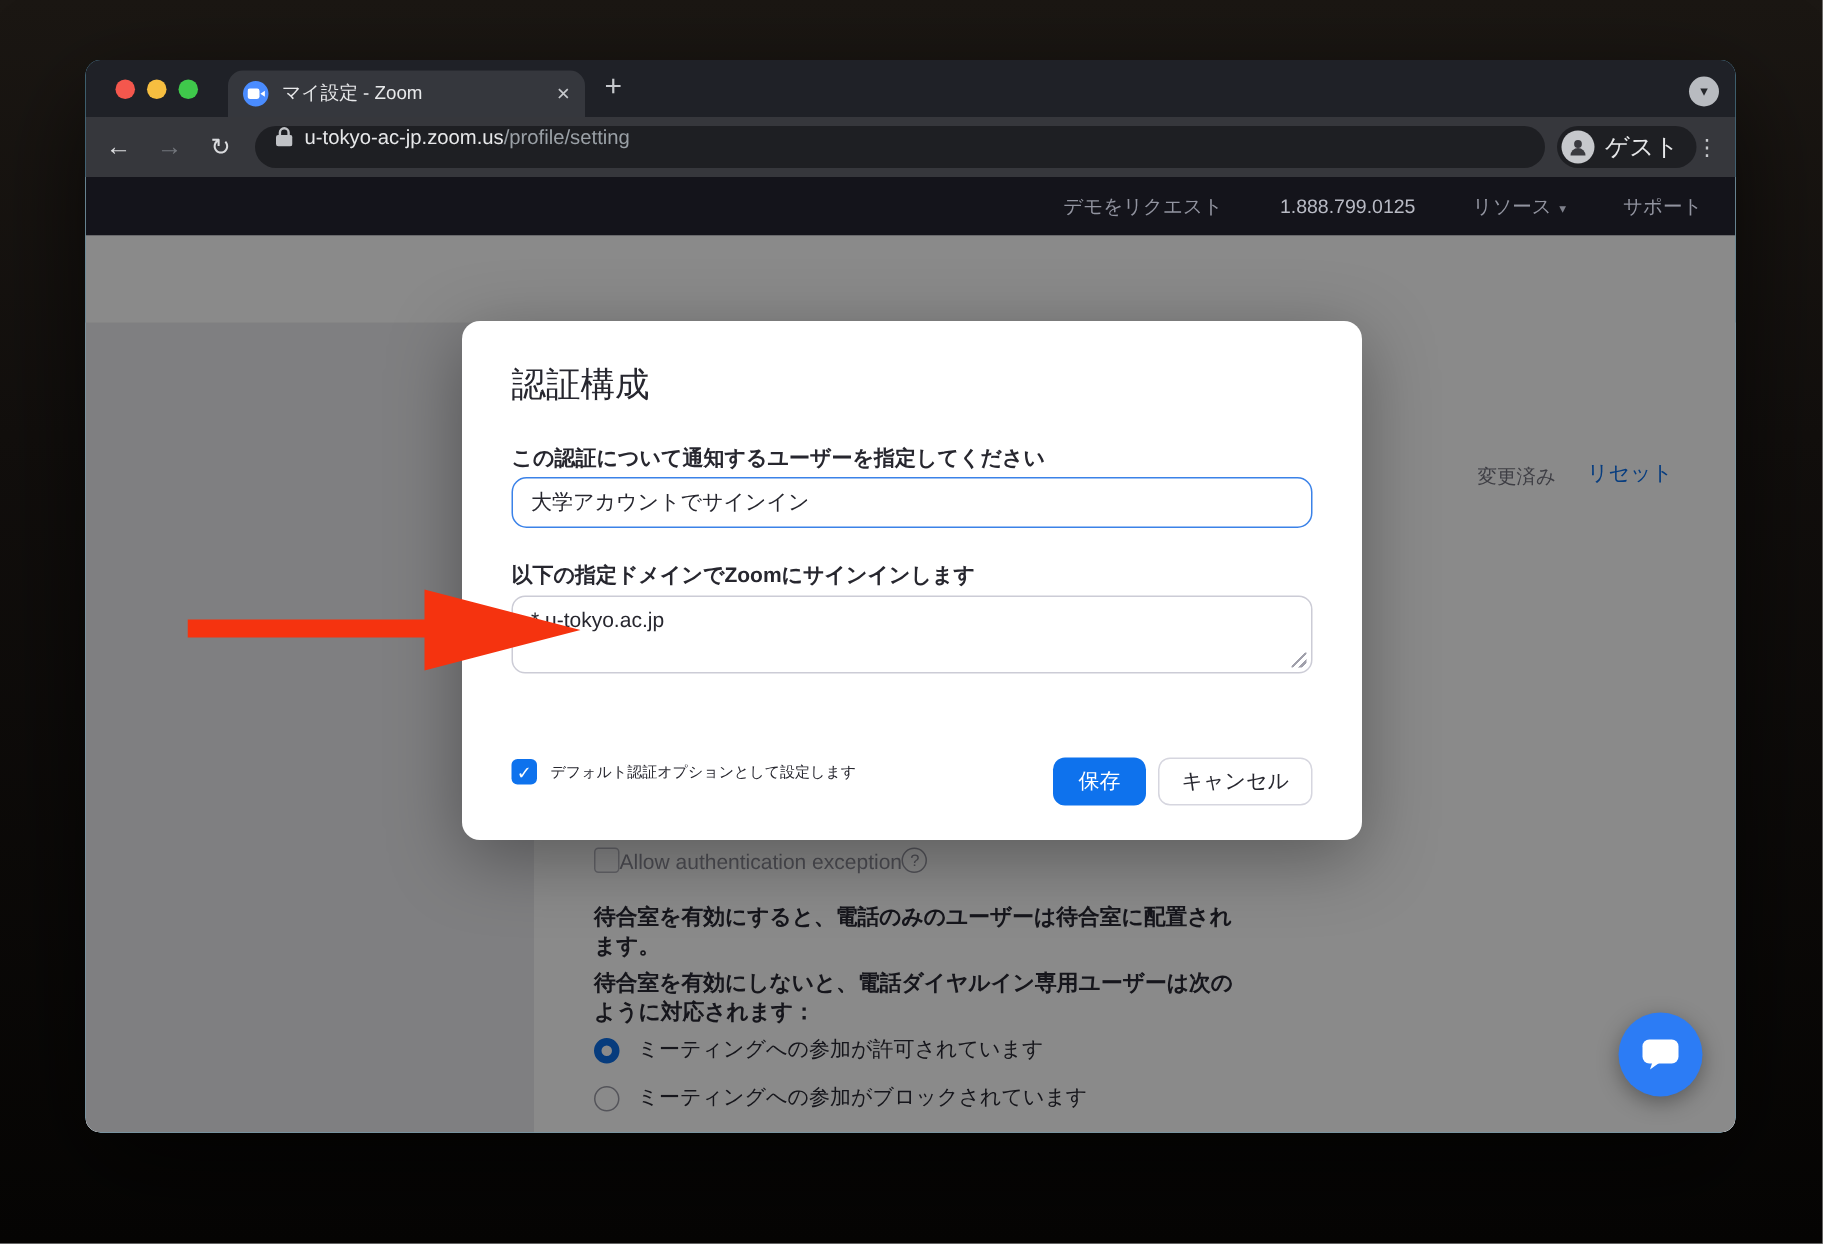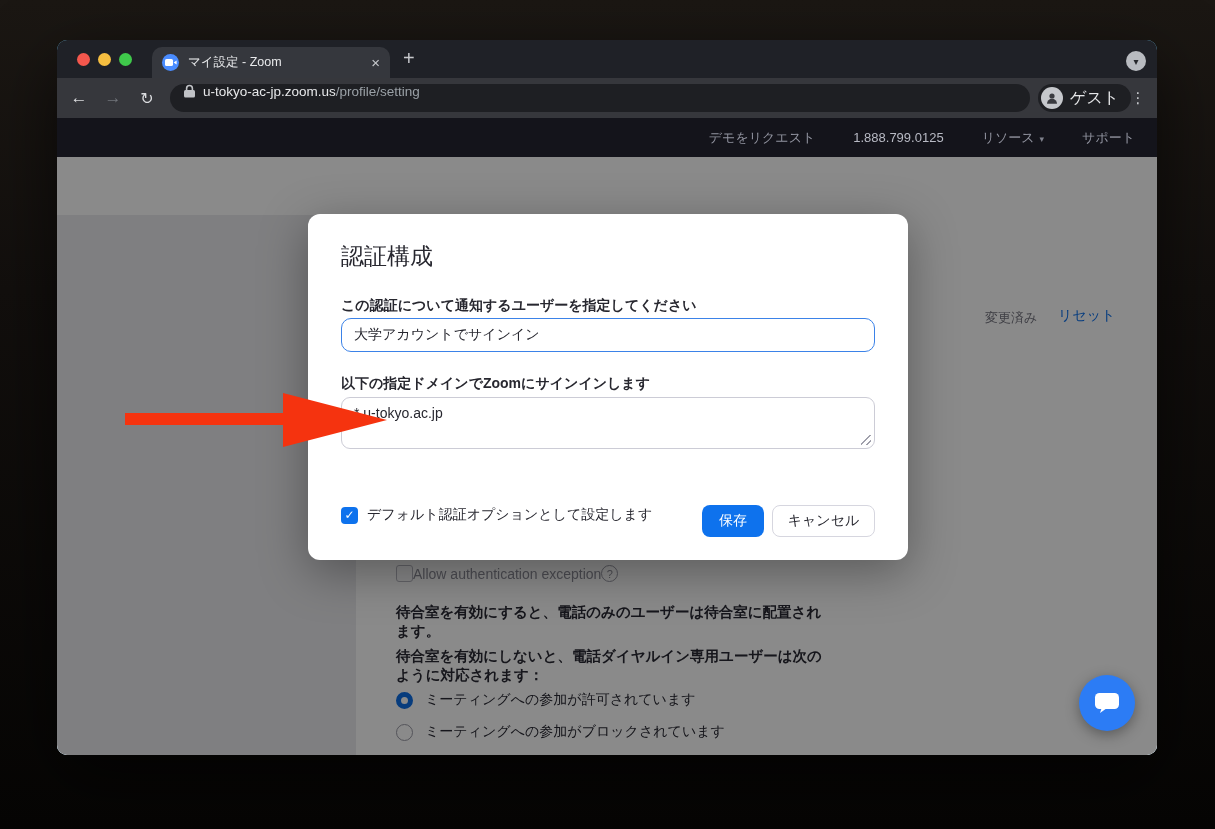--- a/index.html
+++ b/index.html
@@ -89,21 +89,21 @@
              font-family:inherit; }
   .m-ta-wrap { position:absolute; left:33px; top:183px; width:534px; height:52px; border:1px solid #ccccd6;
                border-radius:9px; background:#fff; }
   .m-ta-wrap textarea { width:100%; height:100%; border:0; resize:none; padding:7px 12px; font-size:14px;
                         color:#27272f; border-radius:9px; outline:none; font-family:inherit; background:transparent; }
   .ta-grip { position:absolute; right:3px; bottom:3px; width:10px; height:10px;
              background:linear-gradient(135deg,transparent 0 44%,#a0a0ab 44% 54%,transparent 54% 72%,#a0a0ab 72% 84%,transparent 84%); }
   .m-check-row { position:absolute; left:33px; top:292px; display:flex; align-items:center; gap:9px; }
   .m-checkbox { width:17px; height:17px; border-radius:4px; background:#0e72ed; color:#fff; font-size:12px;
                 font-weight:700; display:grid; place-items:center; }
-  .m-check-label { font-size:14px; color:#27272f; }
+  .m-check-label { font-size:10px; color:#27272f; }
   .btn { position:absolute; top:291px; height:32px; border-radius:8px; font-size:14px; font-family:inherit; cursor:pointer; }
   .btn-save { left:394px; width:62px; background:#0e72ed; color:#fff; border:none; }
   .btn-cancel { left:464px; width:103px; background:#fff; border:1px solid #d6d6df; color:#27272f; }
   
   .arrow { position:absolute; left:68px; top:272px; z-index:20; }
   .chat { position:absolute; left:1022px; top:557px; width:56px; height:56px; border-radius:50%;
           background:#2c7cf5; z-index:20; display:grid; place-items:center; box-shadow:0 4px 14px rgba(0,0,0,.35); }
 </style>
 </head>
 <body>

